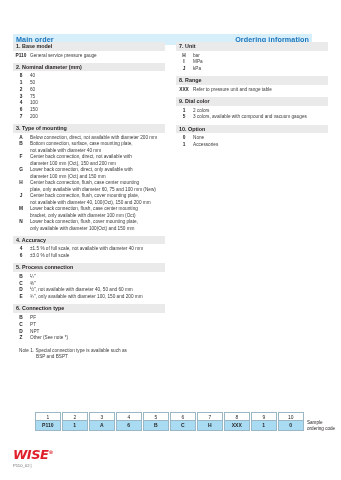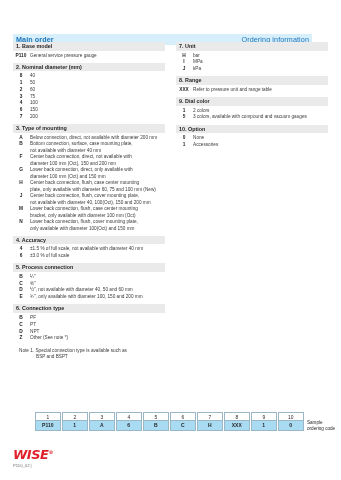--- a/index.html
+++ b/index.html
@@ -39,21 +39,21 @@
     margin-top: 12px;
   }
   .title-left {
     font-size: 7.2px;
     font-weight: bold;
     color: #1b75bb;
     letter-spacing: 0.1px;
   }
   .title-right {
     font-size: 7.2px;
-    font-weight: normal;
+    font-weight: bold;
     color: #1b75bb;
     letter-spacing: 0.1px;
   }
 
   
   .col {
     position: absolute;
     width: 152px;
   }
   .col-left  { left: 13px;  top: 42px; }

